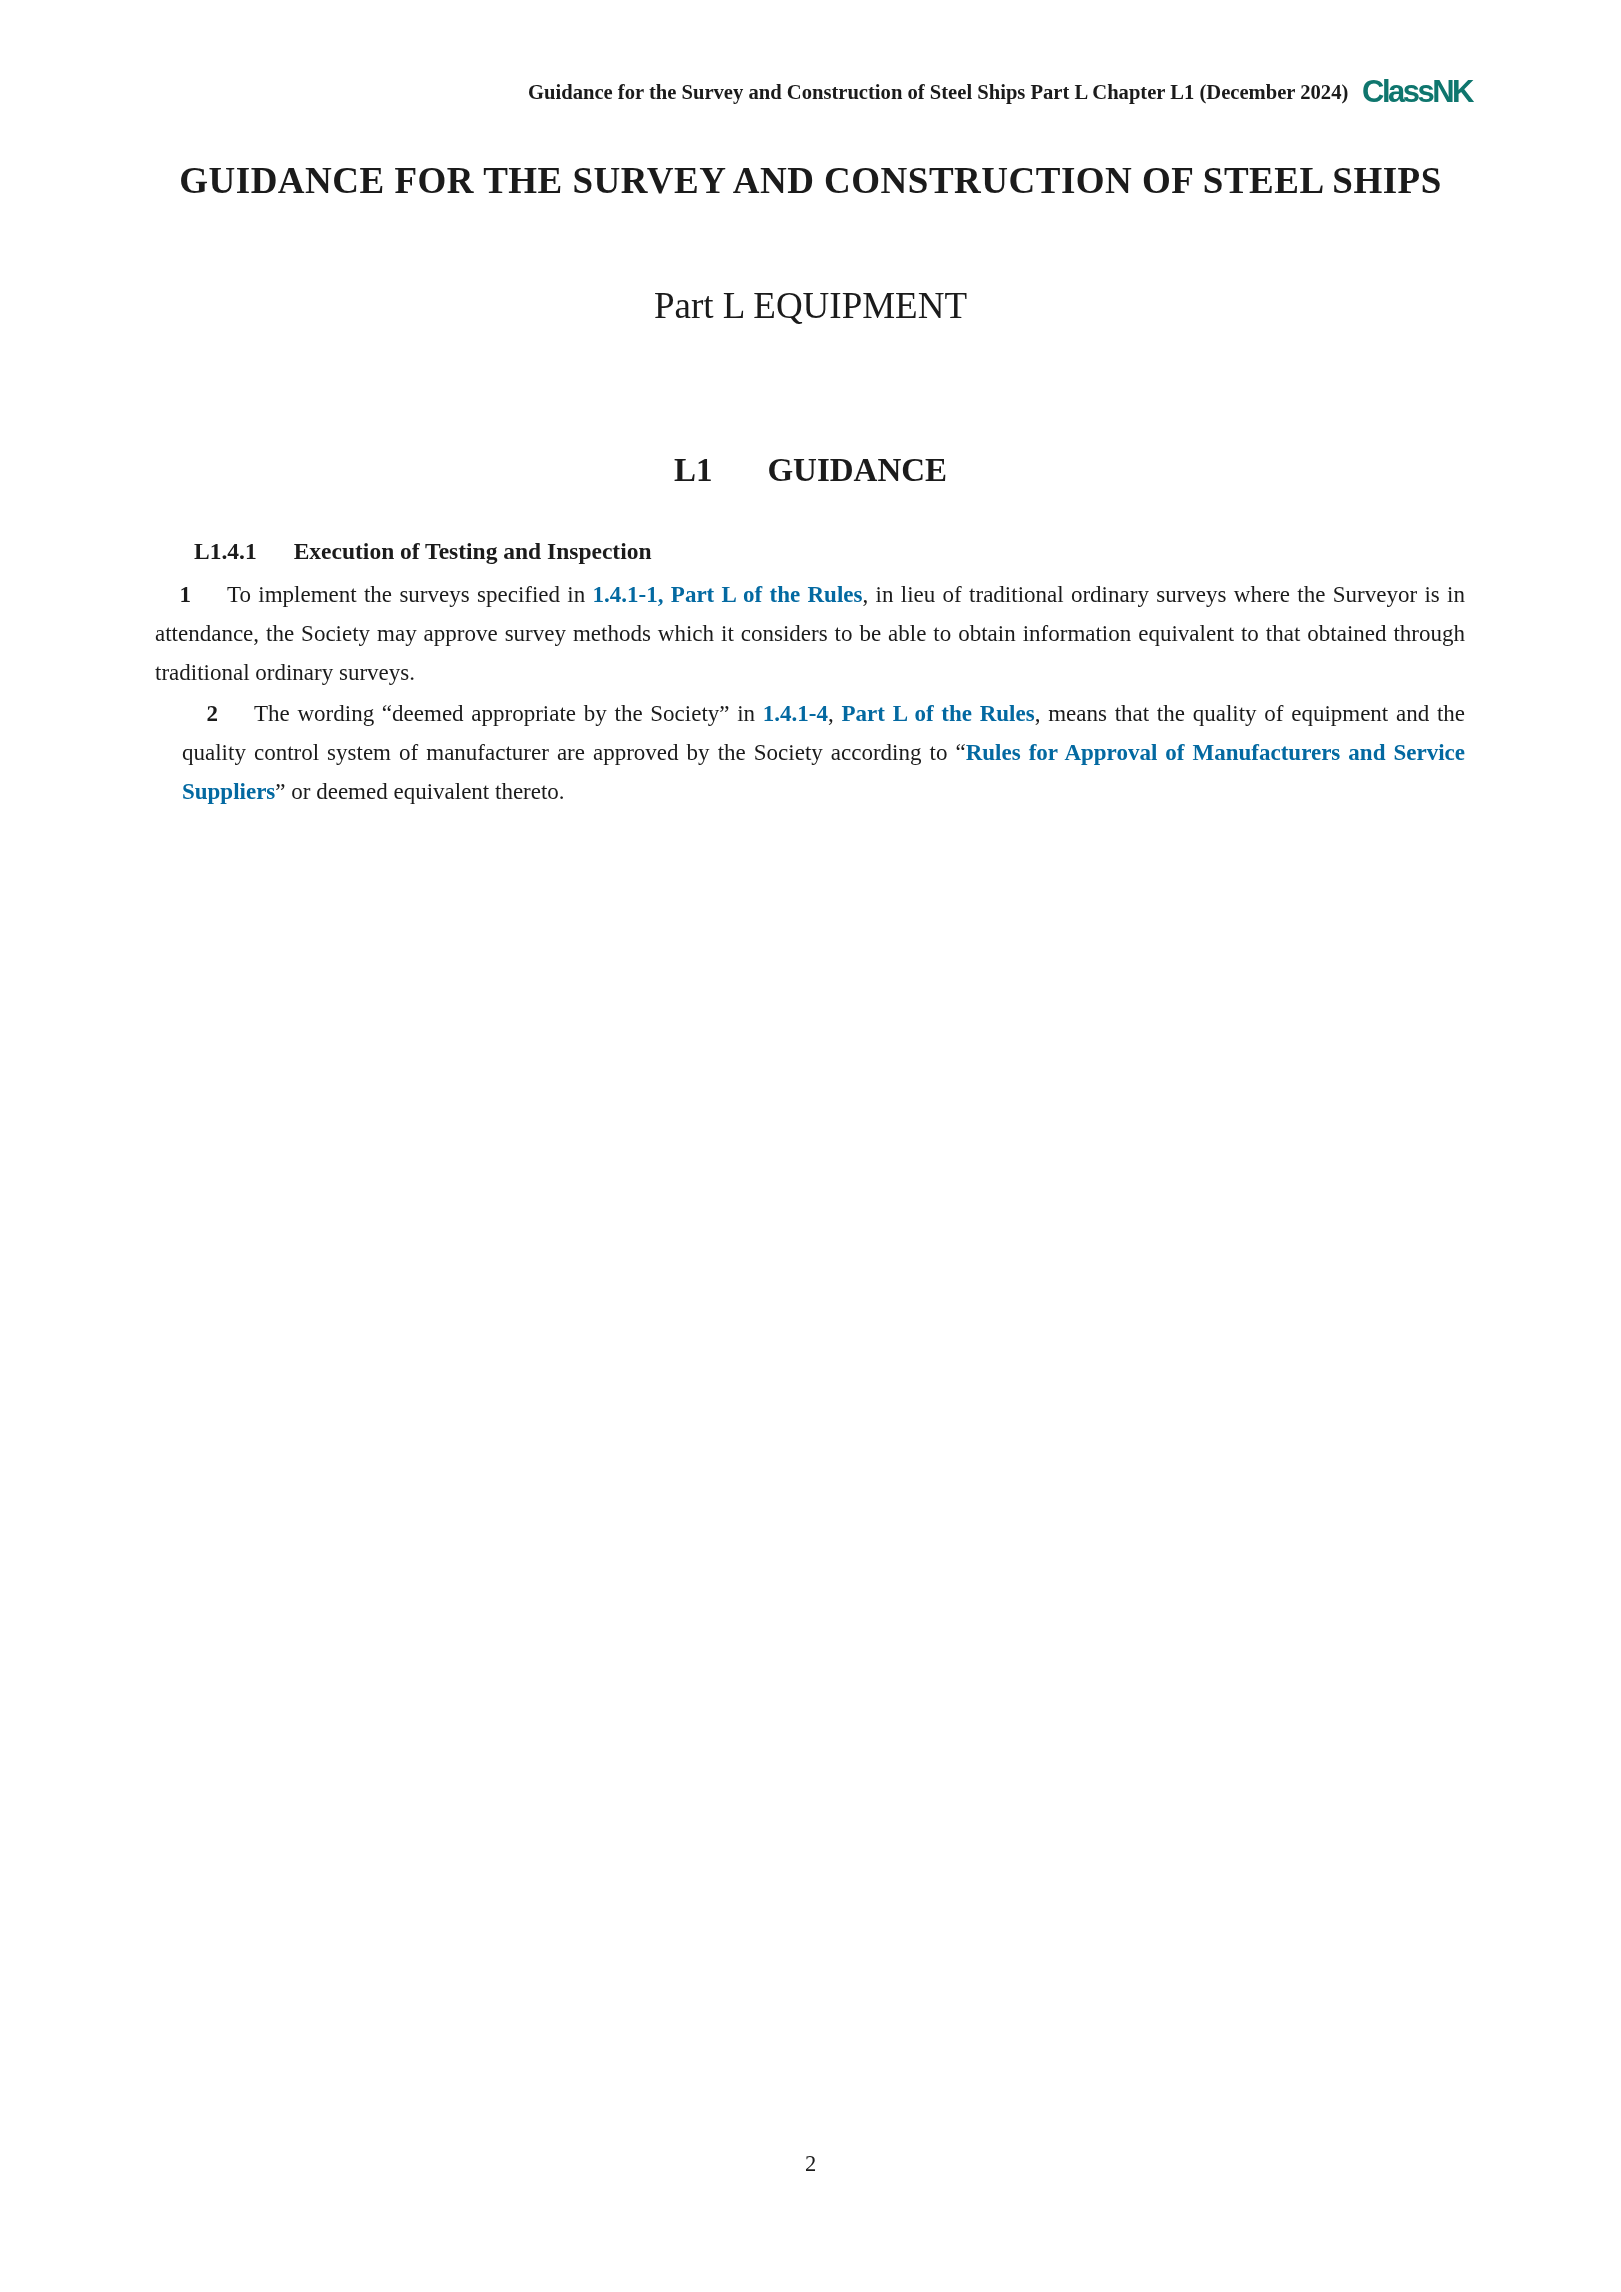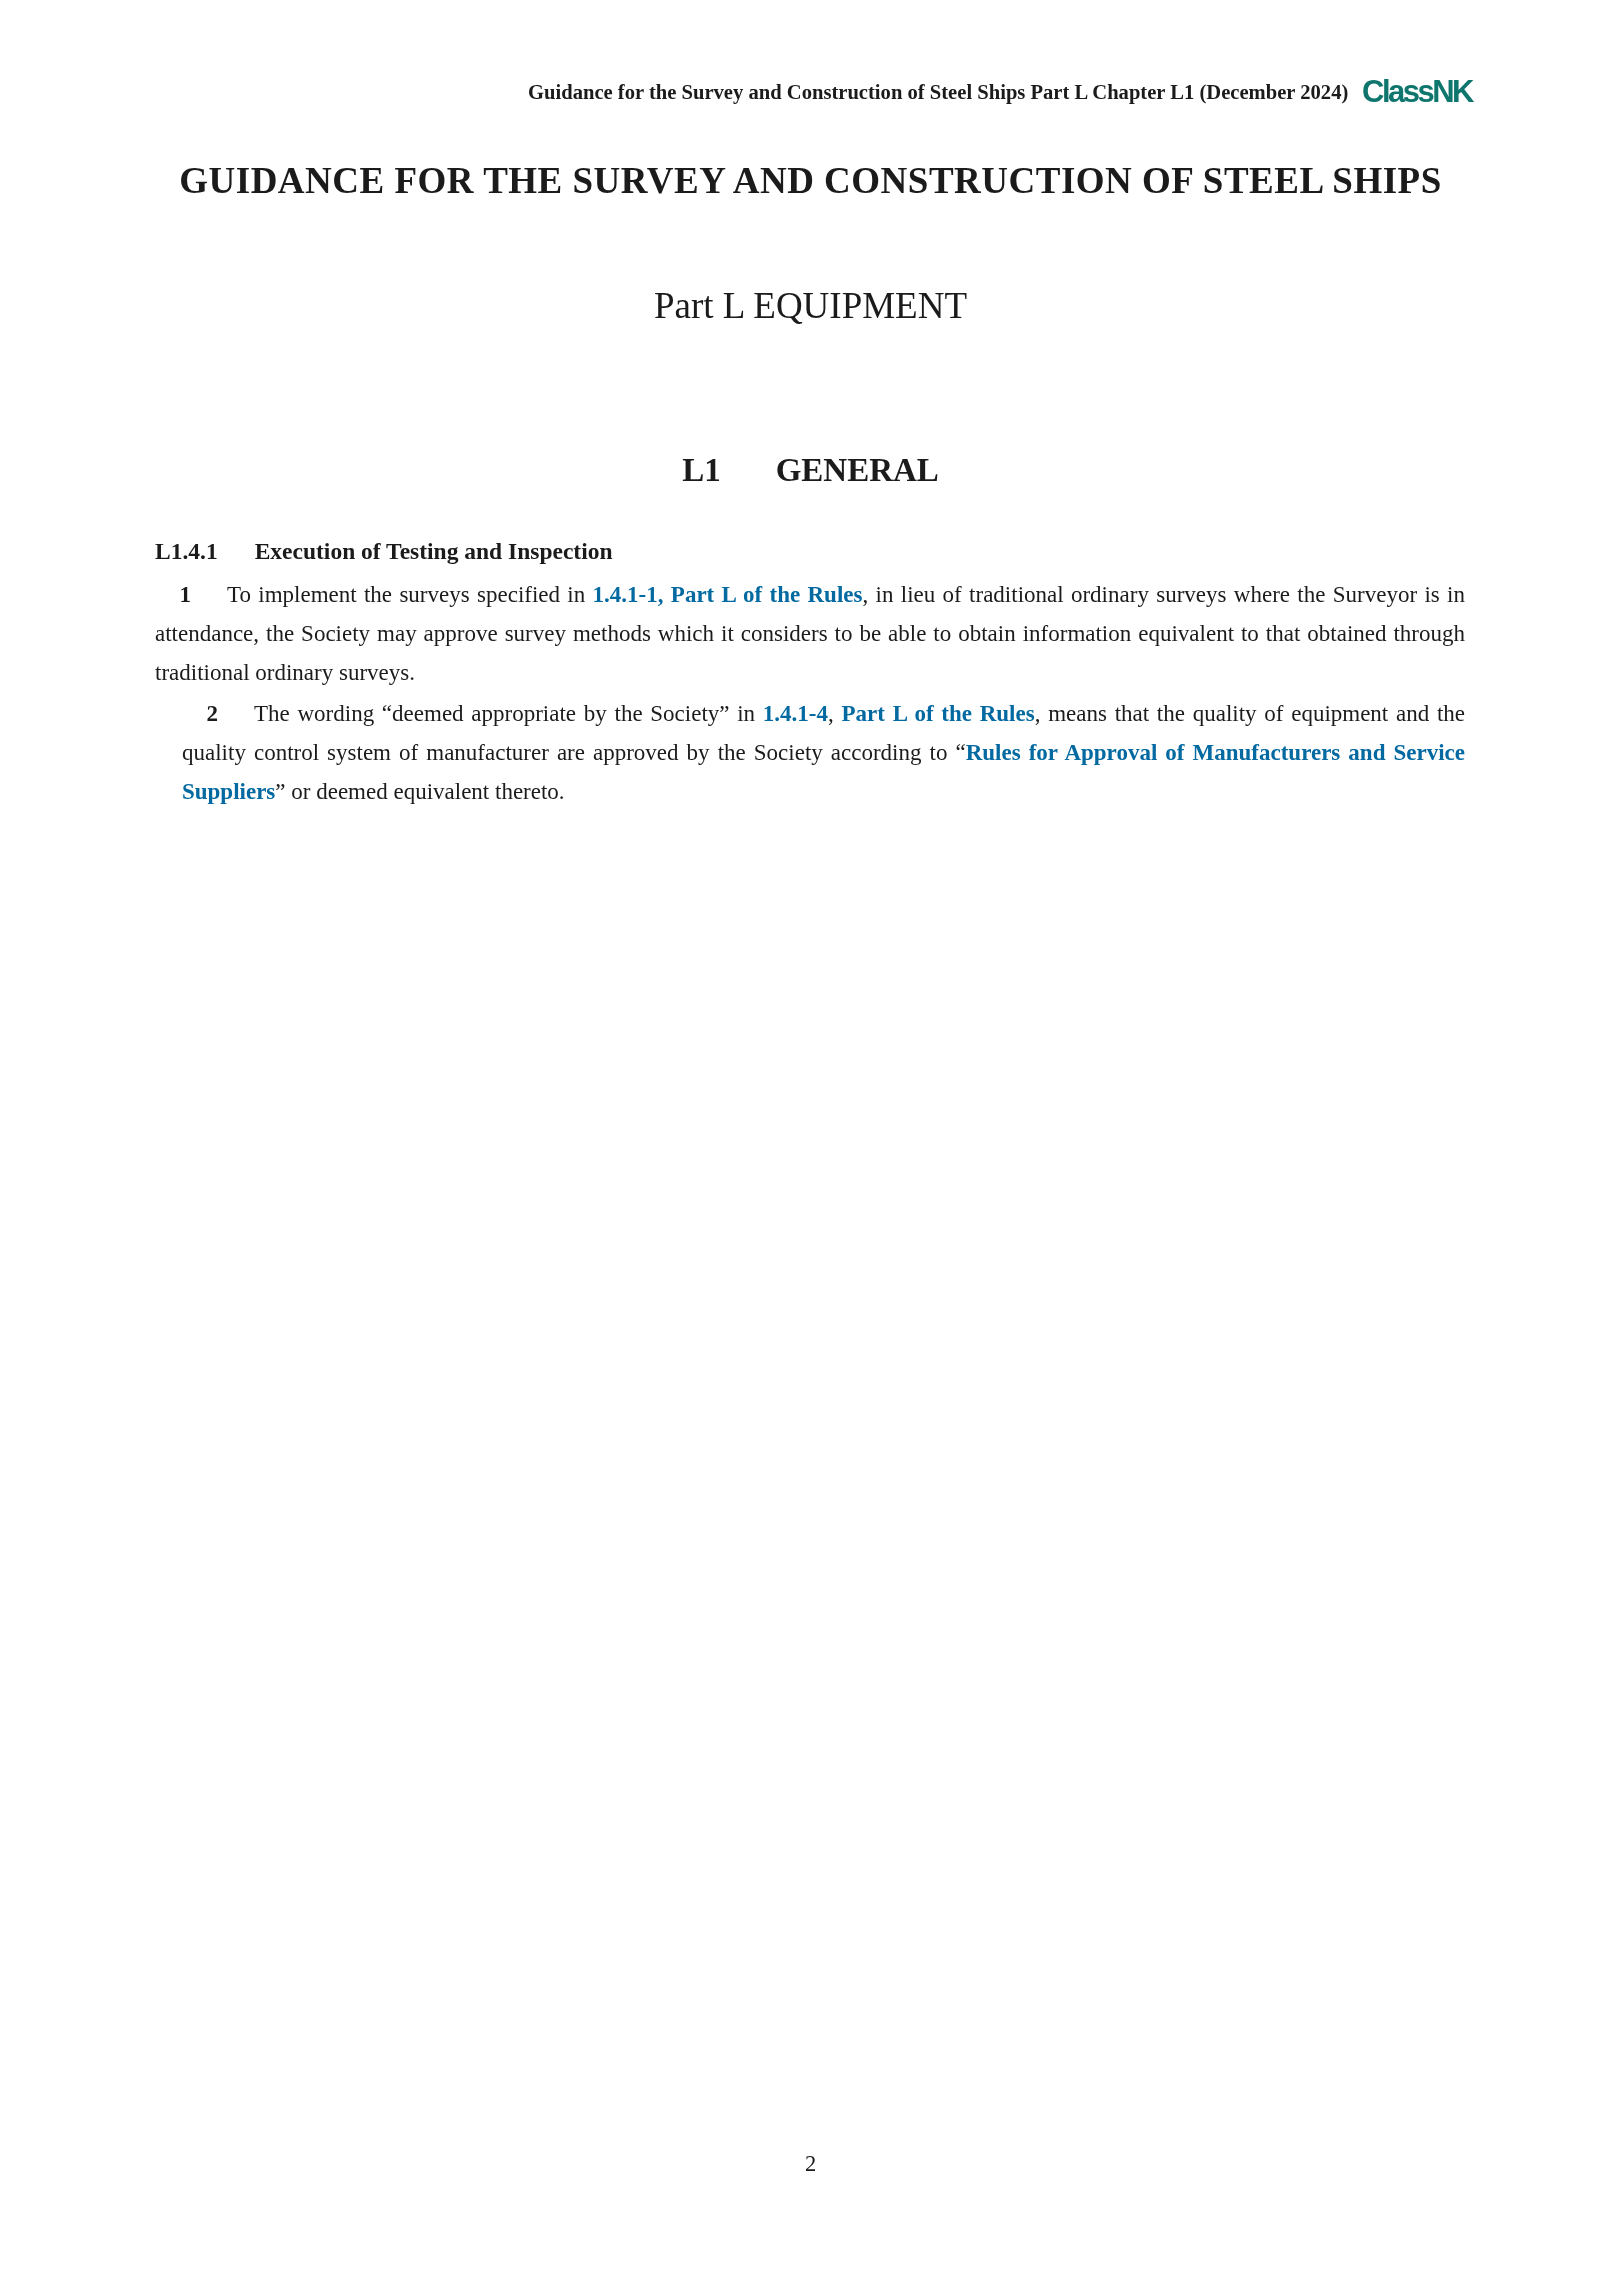--- a/index.html
+++ b/index.html
@@ -47,21 +47,21 @@
   .chapter {
     text-align: center;
     font-size: 33px;
     font-weight: 700;
     margin-top: 125px;
   }
   .chapter-gap { display: inline-block; width: 55px; }
   .content { padding: 0 156px 0 155px; }
   .sec-h { font-weight: 700; font-size: 23.5px; }
   .sec-1 { margin-top: 129px; }
-  .sec-2 { margin-top: 49px; }
+  .sec-2 { margin-top: 49px; margin-left: 39px; }
   .h-gap-1 { display: inline-block; width: 25.5px; }
   .h-gap-2 { display: inline-block; width: 37px; }
   .body-text {
     margin-top: 9.8px;
     font-size: 23px;
     line-height: 39px;
     text-align: justify;
   }
   .body-text p + p { margin-top: 2px; margin-left: 27px; }
   .para-num {
@@ -90,21 +90,21 @@
 <header class="header-row">
   <span class="header-text">Guidance for the Survey and Construction of Steel Ships Part L Chapter L1 (December 2024)</span>
   <span class="logo">ClassNK</span>
 </header>
 
 <h1 class="doc-title">GUIDANCE FOR THE SURVEY AND CONSTRUCTION OF STEEL SHIPS</h1>
 
 <h2 class="part-title">Part L EQUIPMENT</h2>
 
 <div class="chapter">
-  <span>L1</span><span class="chapter-gap"></span><span>GENERAL</span>
+  <span>L1</span><span class="chapter-gap"></span><span>GUIDANCE</span>
 </div>
 
 <div class="content">
 
 
   <div class="sec-h sec-2">
     <span>L1.4.1</span><span class="h-gap-2"></span><span>Execution of Testing and Inspection</span>
   </div>
 
   <div class="body-text">

